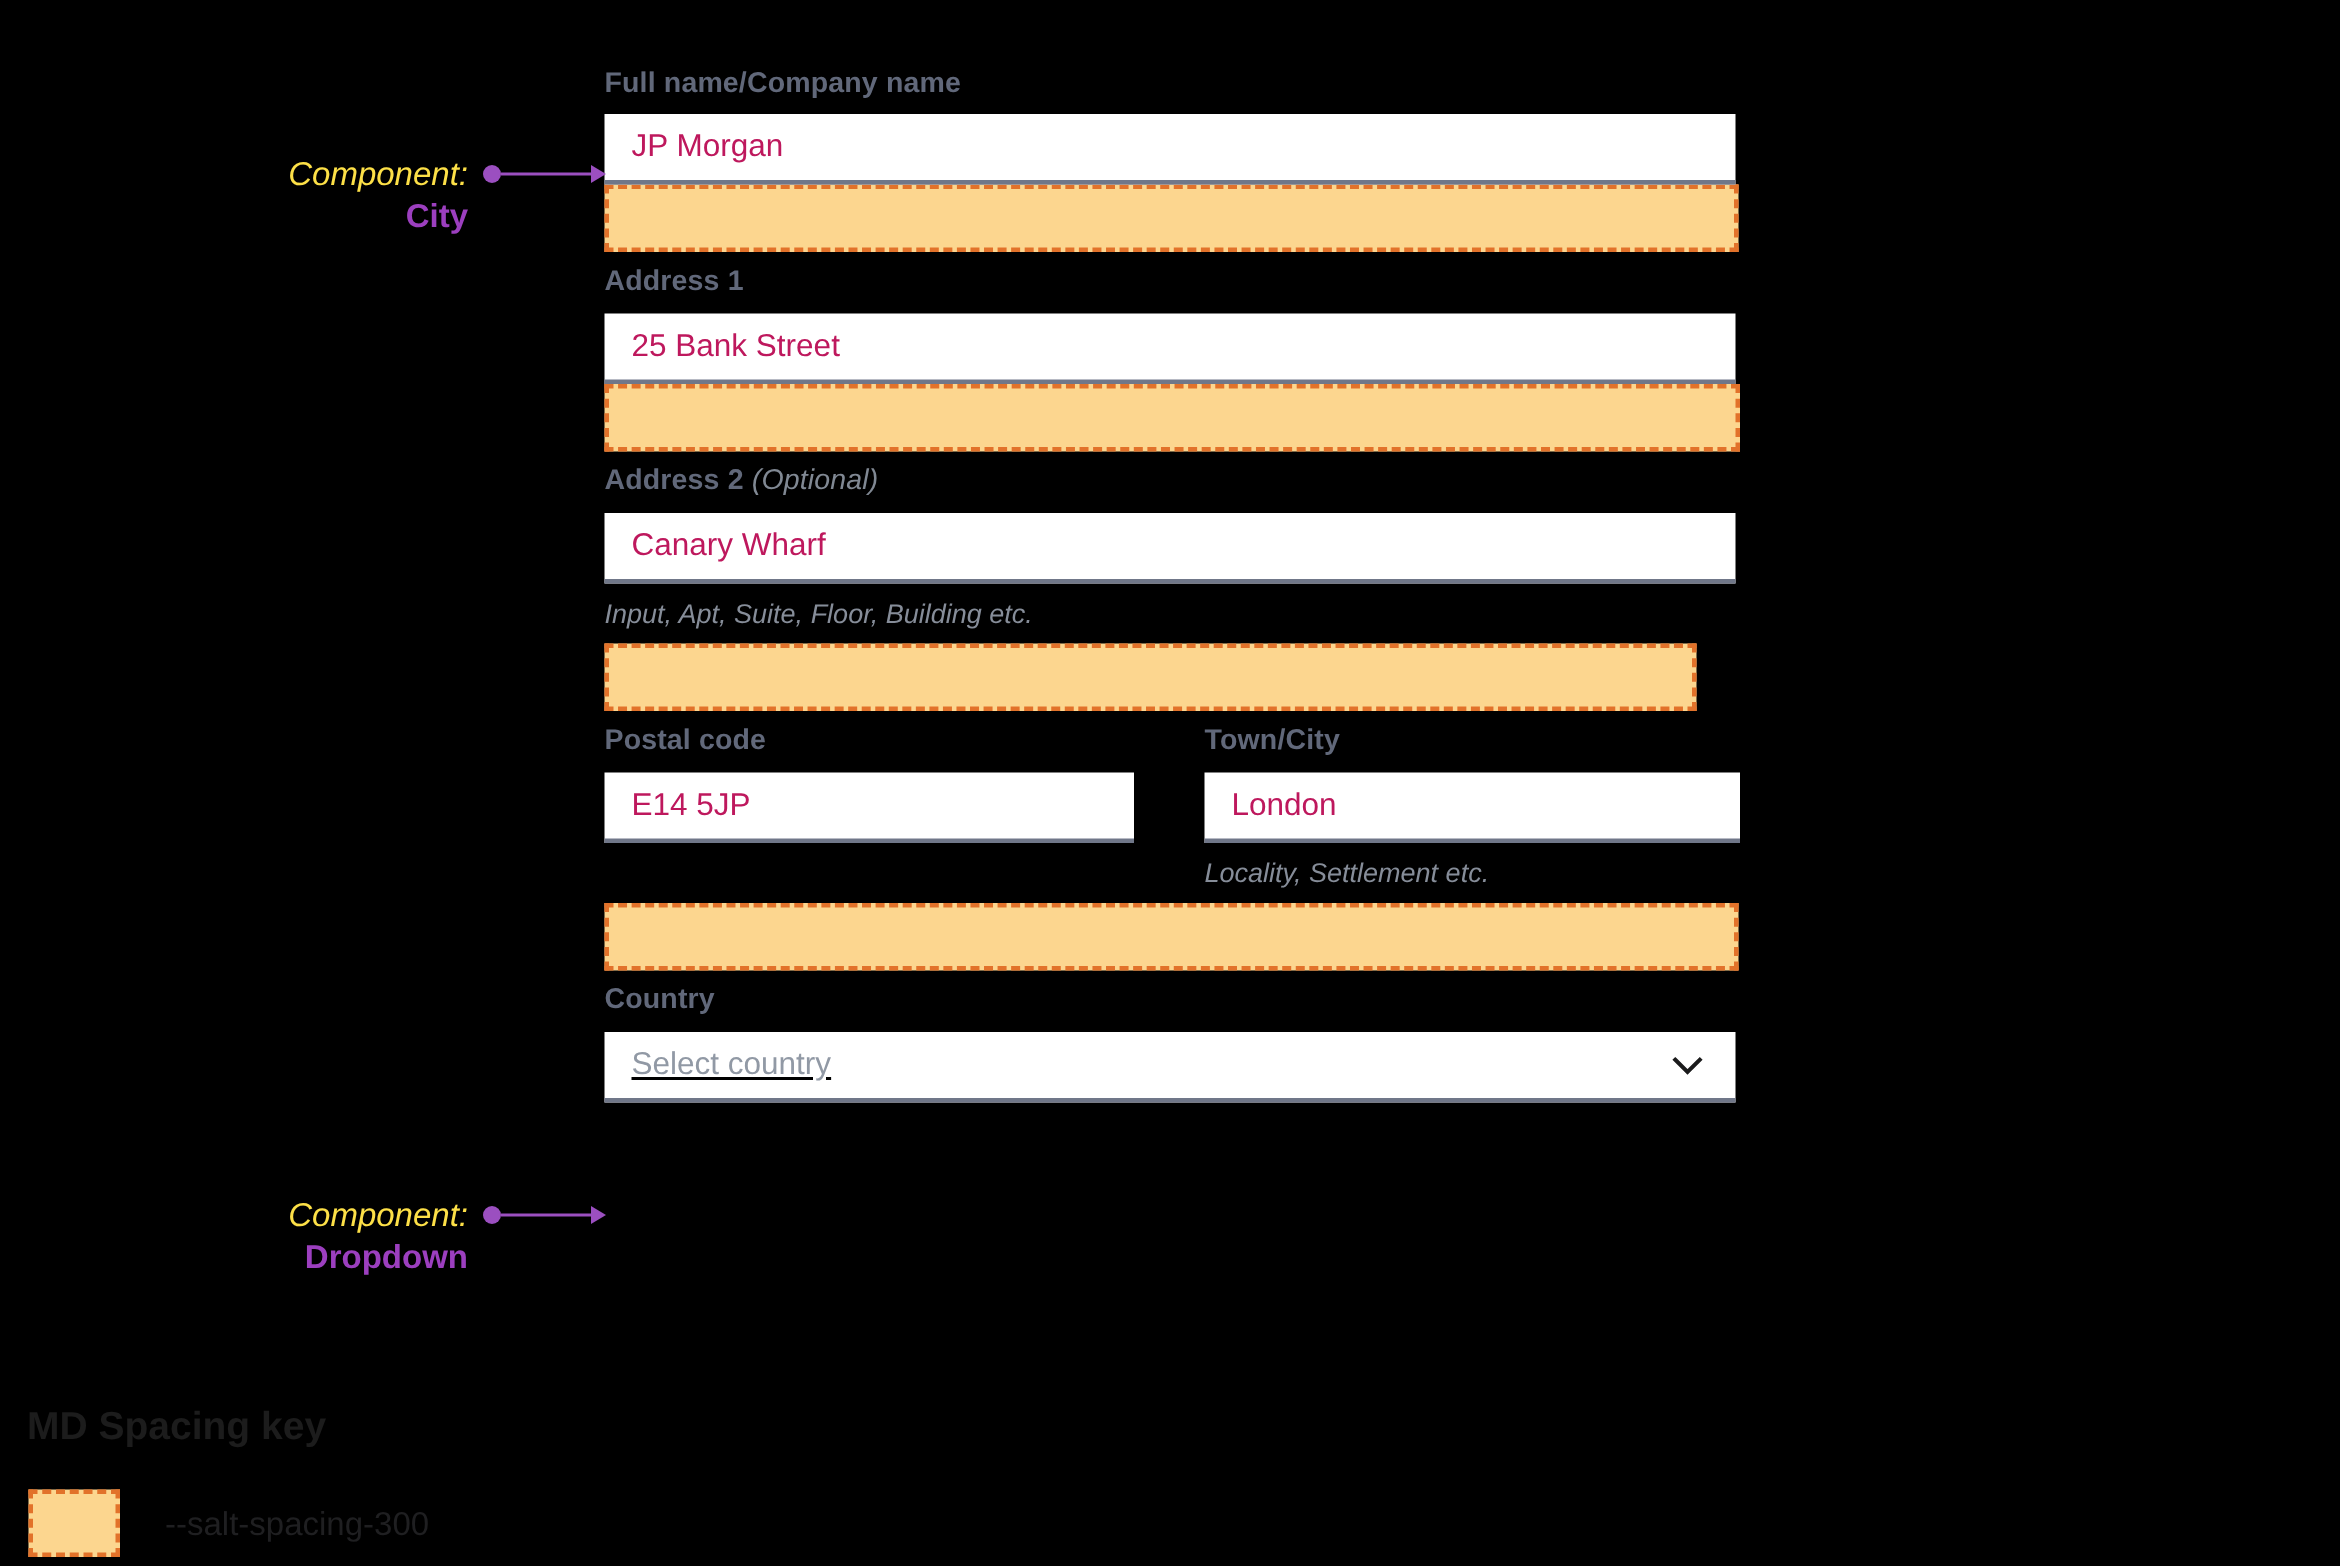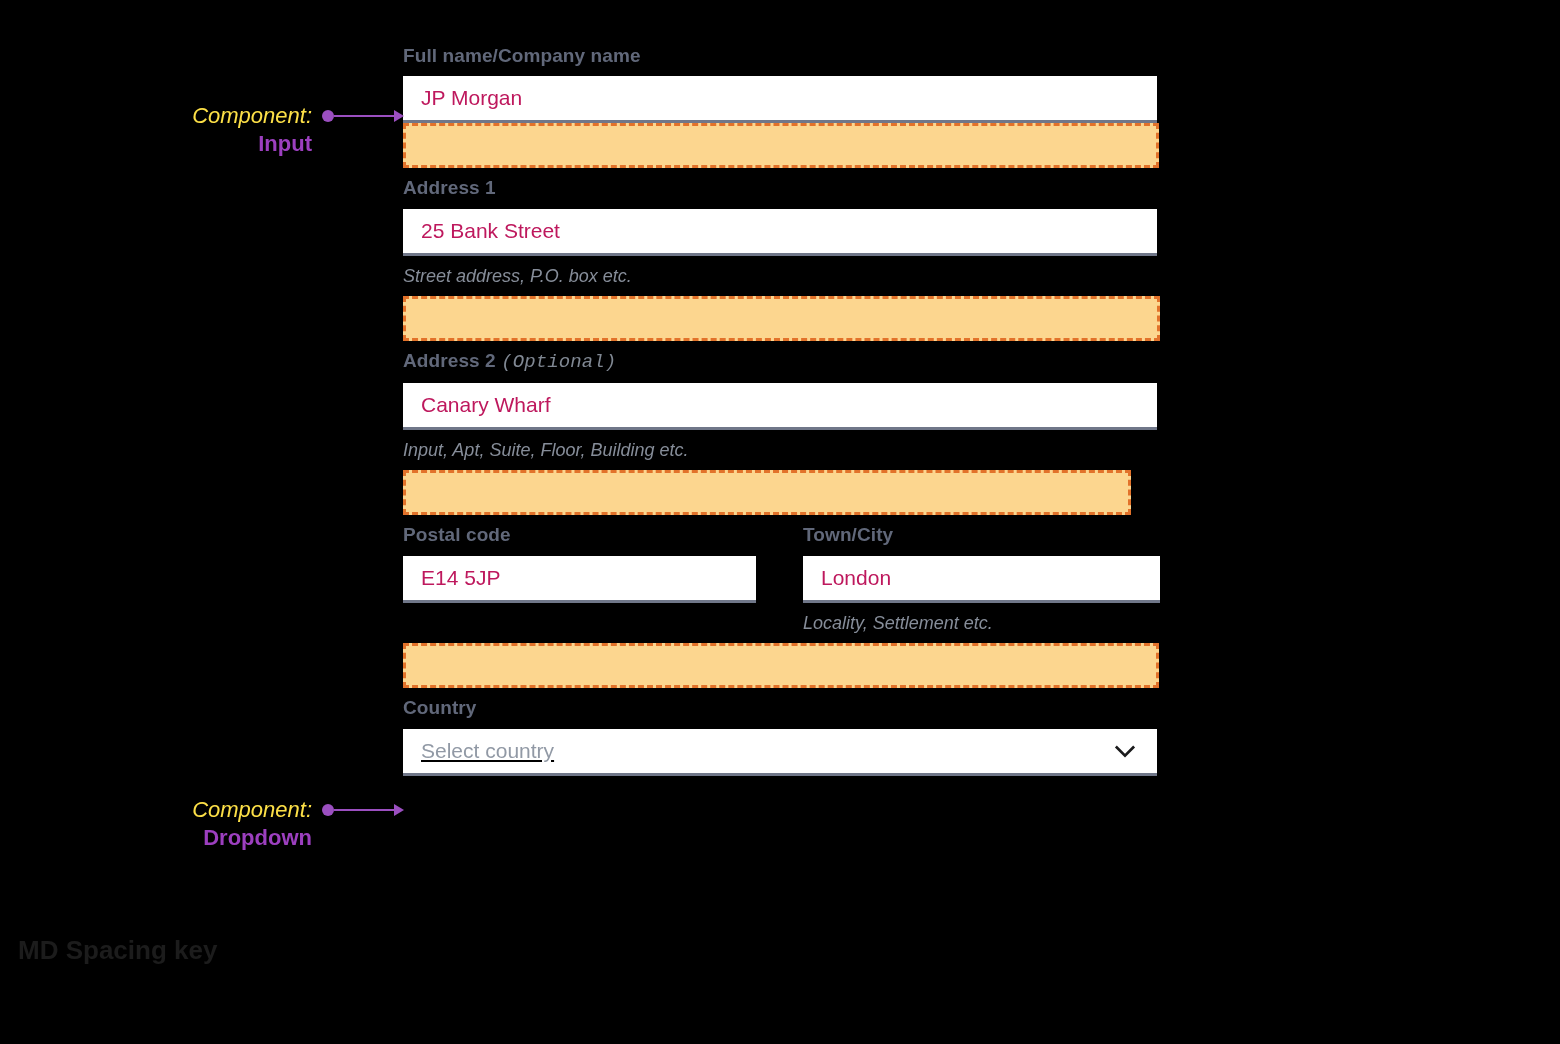--- a/index.html
+++ b/index.html
@@ -33,21 +33,20 @@
     font-weight: 700;
     color: #61687A;
     line-height: 24px;
     letter-spacing: 0.1px;
     white-space: nowrap;
   }
   .field-label .optional {
     font-weight: 400;
     font-style: italic;
     color: #808893;
-    font-family: Liberation Mono, monospace;
   }
 
   .helper-text {
     font-size: 18px;
     font-style: italic;
     color: #868D99;
     line-height: 23px;
     white-space: nowrap;
   }
 
@@ -188,21 +187,20 @@
       <span class="input-value">JP Morgan</span>
     </div>
     <div class="spacer" style="width:756px;height:45px;margin-top:0px;"></div>
 
     <div class="field-label" style="margin-top:8px;margin-bottom:9px;">
       <span>Address 1</span>
     </div>
     <div class="input" style="width:754px;">
       <span class="input-value">25 Bank Street</span>
     </div>
-    <div class="helper-text" style="margin-top:9px;margin-bottom:8px;">Street address, P.O. box etc.</div>
     <div class="spacer" style="width:757px;height:45px;"></div>
 
     <div class="field-label" style="margin-top:8px;margin-bottom:9px;">
       <span>Address 2</span>
       <span class="optional">(Optional)</span>
     </div>
     <div class="input" style="width:754px;">
       <span class="input-value">Canary Wharf</span>
     </div>
     <div class="helper-text" style="margin-top:9px;margin-bottom:8px;">Input, Apt, Suite, Floor, Building etc.</div>
@@ -239,35 +237,39 @@
         <svg width="28" height="28" viewBox="0 0 24 24" fill="none" aria-hidden="true">
           <path d="M5 9 L12 16 L19 9" stroke="#1B1B1C" stroke-width="2.3" stroke-linecap="square" stroke-linejoin="miter"></path>
         </svg>
       </span>
     </div>
 
   </div>
 
   <div class="annotation" style="left:140px; top:102px; width:172px;">
     <div class="annot-line1">Component:</div>
-    <div class="annot-line2">Input</div>
+    <div class="annot-line2">City</div>
   </div>
   <div class="annot-connector" style="left:322px; top:110px; width:82px; height:12px;">
     <span class="annot-dot"></span>
     <span class="annot-shaft"></span>
     <span class="annot-head"></span>
   </div>
 
   <div class="annotation" style="left:110px; top:796px; width:202px;">
     <div class="annot-line1">Component:</div>
     <div class="annot-line2">Dropdown</div>
   </div>
   <div class="annot-connector" style="left:322px; top:804px; width:82px; height:12px;">
     <span class="annot-dot"></span>
     <span class="annot-shaft"></span>
     <span class="annot-head"></span>
   </div>
 
   <div class="legend">
     <div class="legend-title">MD Spacing key</div>
+    <div class="legend-row">
+      <span class="legend-swatch"></span>
+      <span class="legend-label">--salt-spacing-300</span>
+    </div>
   </div>
 
 </div>
 
 </body></html>

